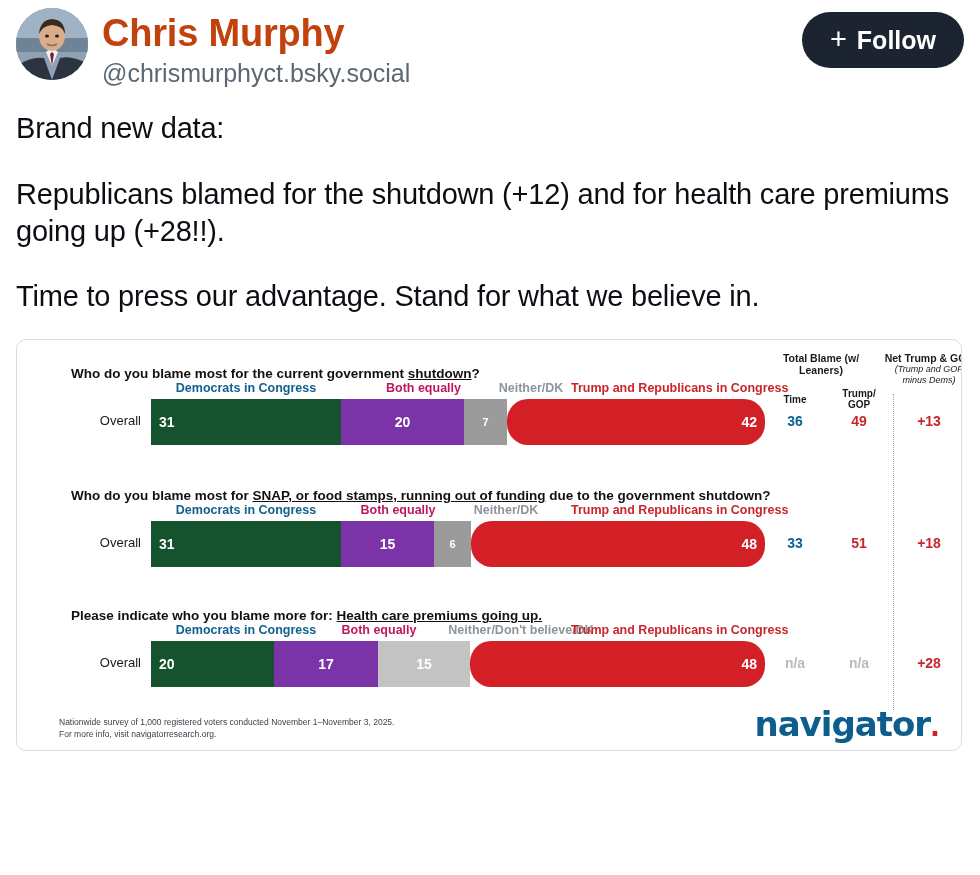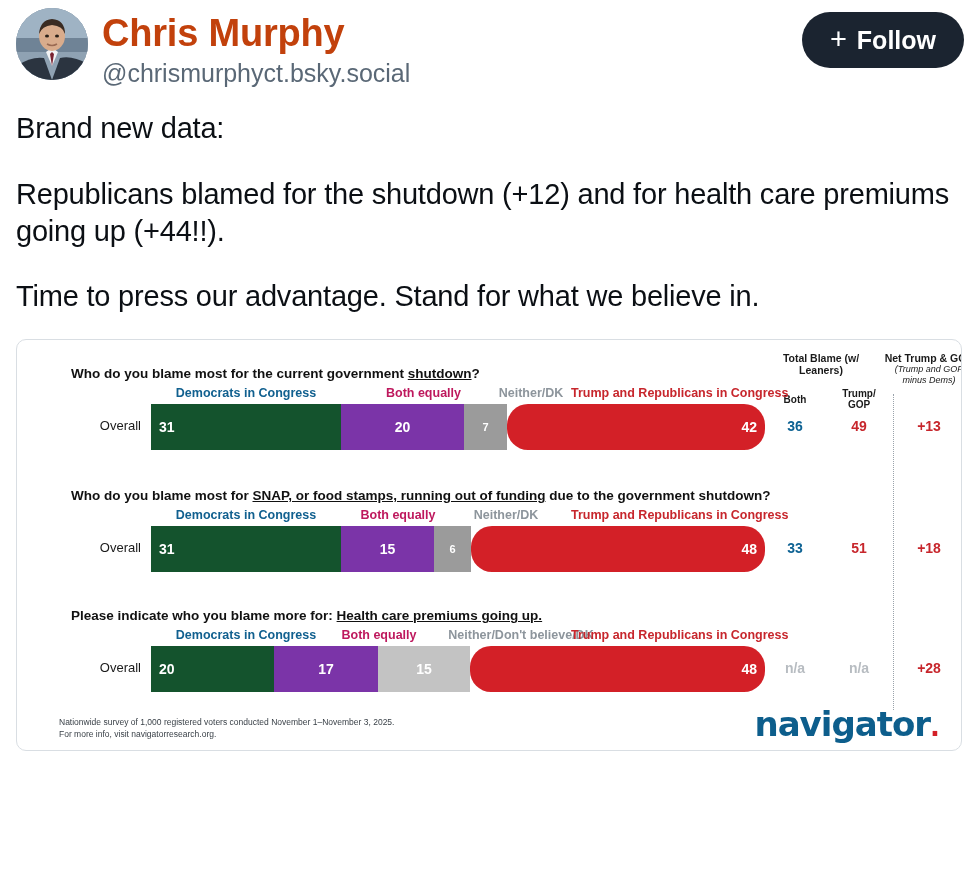--- a/index.html
+++ b/index.html
@@ -144,21 +144,21 @@
   }
 
   .block { position: absolute; left: 0; width: 918px; }
   .q-title {
     font-size: 13.5px;
     font-weight: bold;
     color: #111111;
     margin-left: 40px;
   }
   .q-title .u { text-decoration: underline; }
-  .seg-labels { position: relative; height: 18px; margin-top: 5px; }
+  .seg-labels { position: relative; height: 18px; }
   .seg-label {
     position: absolute;
     font-size: 12.5px;
     font-weight: bold;
     text-align: center;
     white-space: nowrap;
   }
   .lbl-dem { color: #11608f; }
   .lbl-both { color: #be185d; }
   .lbl-neither { color: #8d959c; }
@@ -251,33 +251,33 @@
       <div class="handle">@chrismurphyct.bsky.social</div>
     </div>
     <button class="follow-btn">
       <span class="follow-plus">+</span>
       <span>Follow</span>
     </button>
   </div>
 
   <div class="post-body">
     <p>Brand new data:</p>
-    <p>Republicans blamed for the shutdown (+12) and for health care premiums going up (+44!!).</p>
+    <p>Republicans blamed for the shutdown (+12) and for health care premiums going up (+28!!).</p>
     <p>Time to press our advantage. Stand for what we believe in.</p>
   </div>
 
   <div class="chart-card">
     <div class="chart-inner">
 
       <div class="col-head head-total">Total Blame (w/ Leaners)</div>
       <div class="col-head head-net">
         <span>Net Trump &amp; GOP</span>
         <span class="sub">(Trump and GOP minus Dems)</span>
       </div>
-      <div class="subhead-row" style="left:736px;width:56px;text-align:center;top:44px;">Both</div>
+      <div class="subhead-row" style="left:736px;width:56px;text-align:center;top:44px;">Time</div>
       <div class="subhead-row" style="left:800px;width:56px;text-align:center;top:38px;line-height:1.1;">Trump/ GOP</div>
       <div class="divider-v" style="left:862px;"></div>
 
       <div class="block" style="top:16px;">
         <div class="q-title">
           Who do you blame most for the current government <span class="u">shutdown</span>?
         </div>
         <div class="seg-labels">
           <div class="seg-label lbl-dem" style="left:120px;width:190px;">Democrats in Congress</div>
           <div class="seg-label lbl-both" style="left:320px;width:145px;">Both equally</div>

